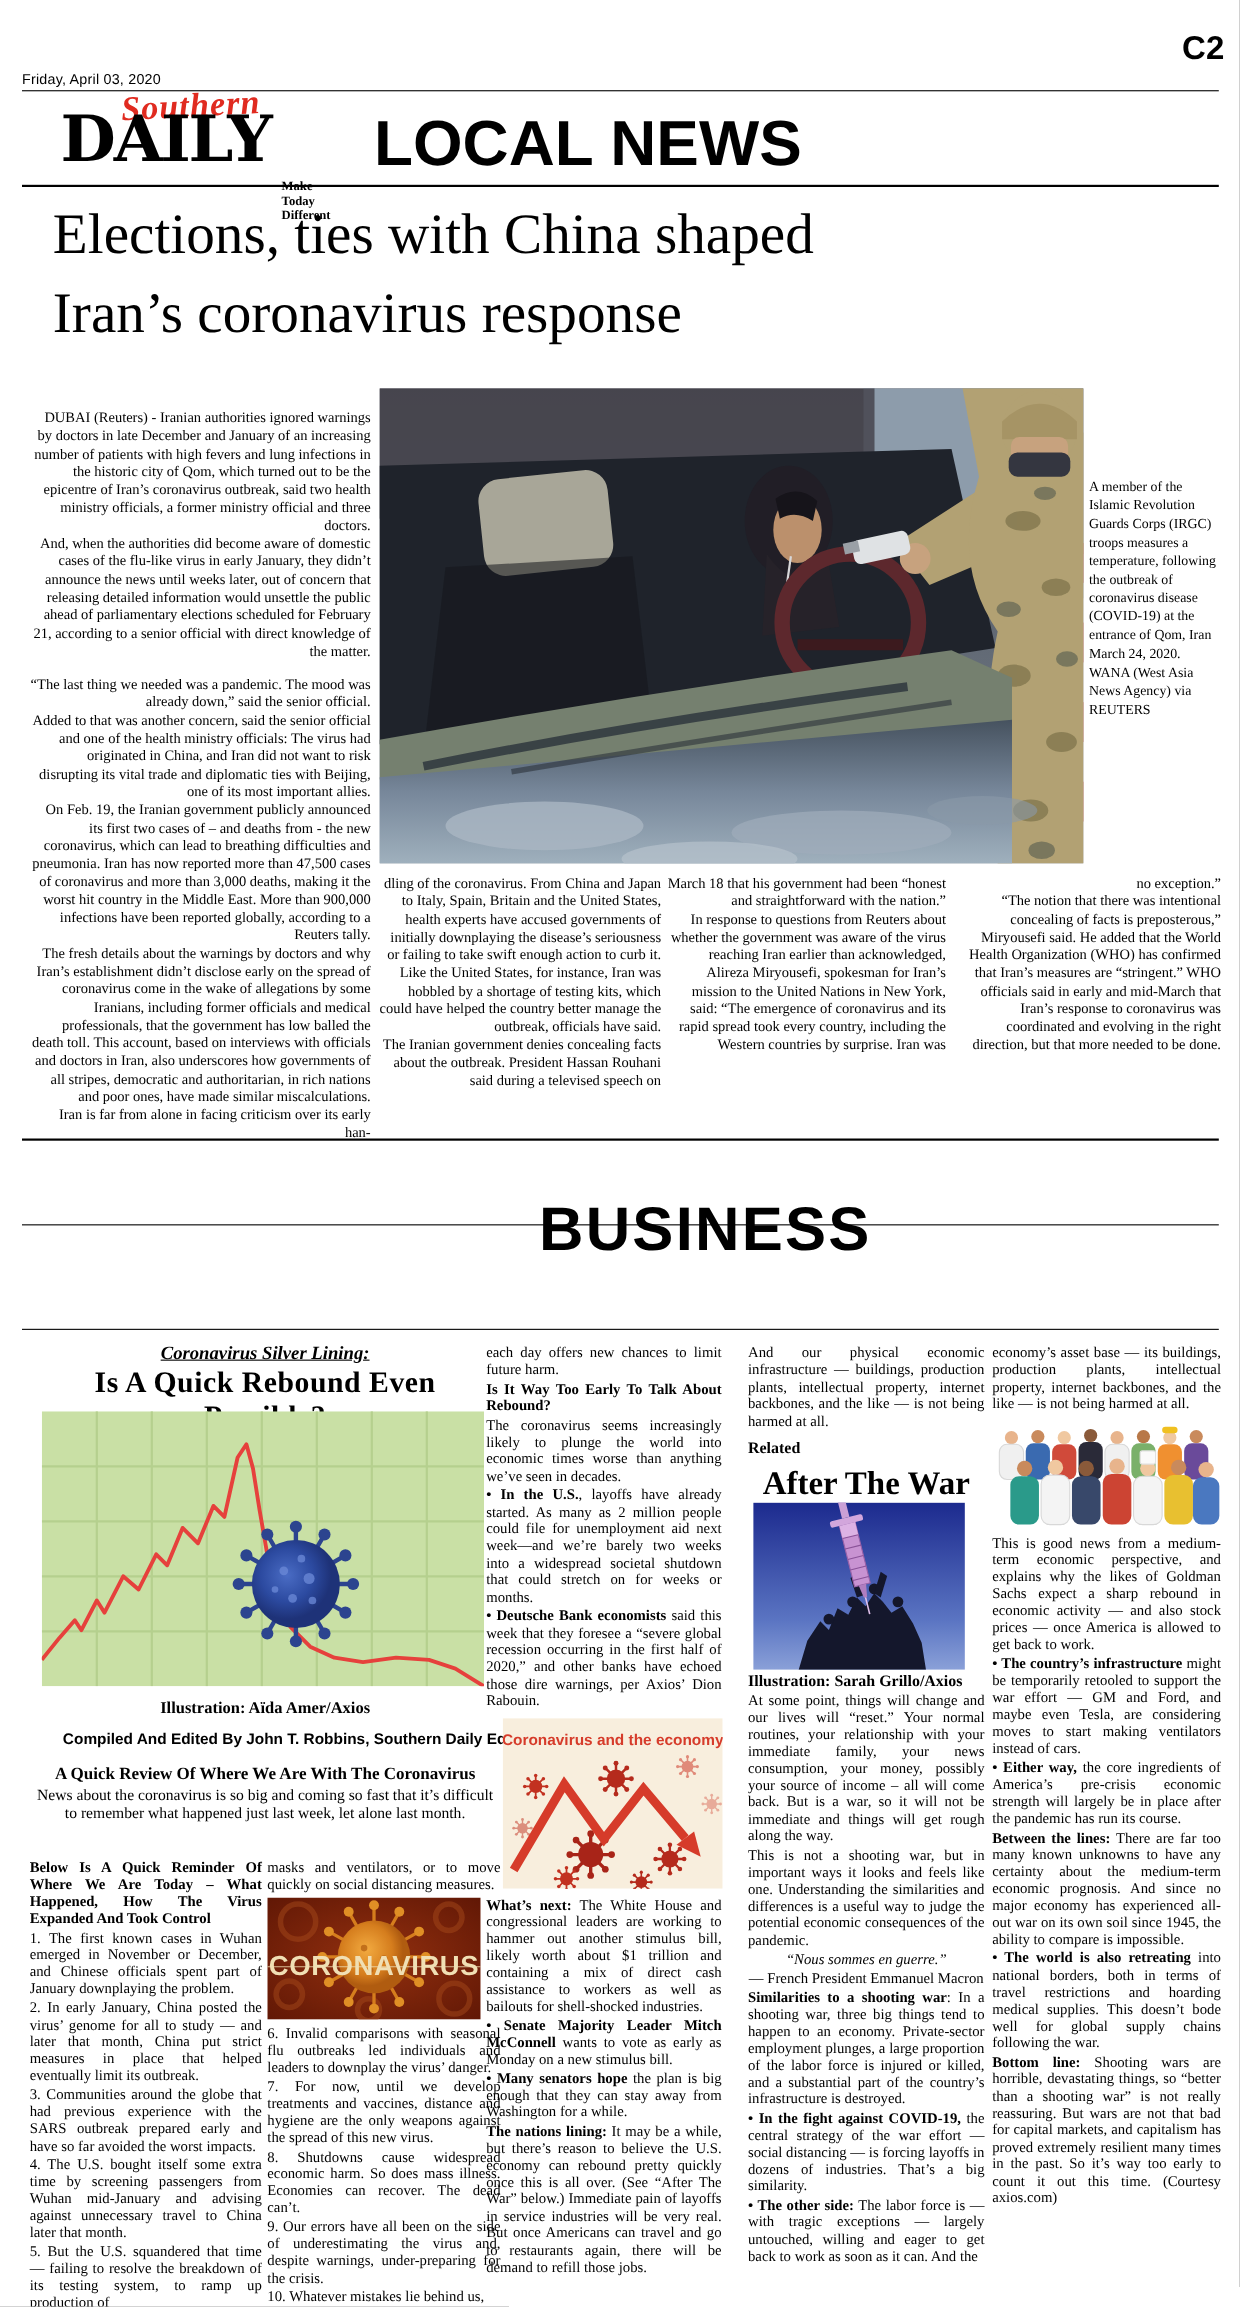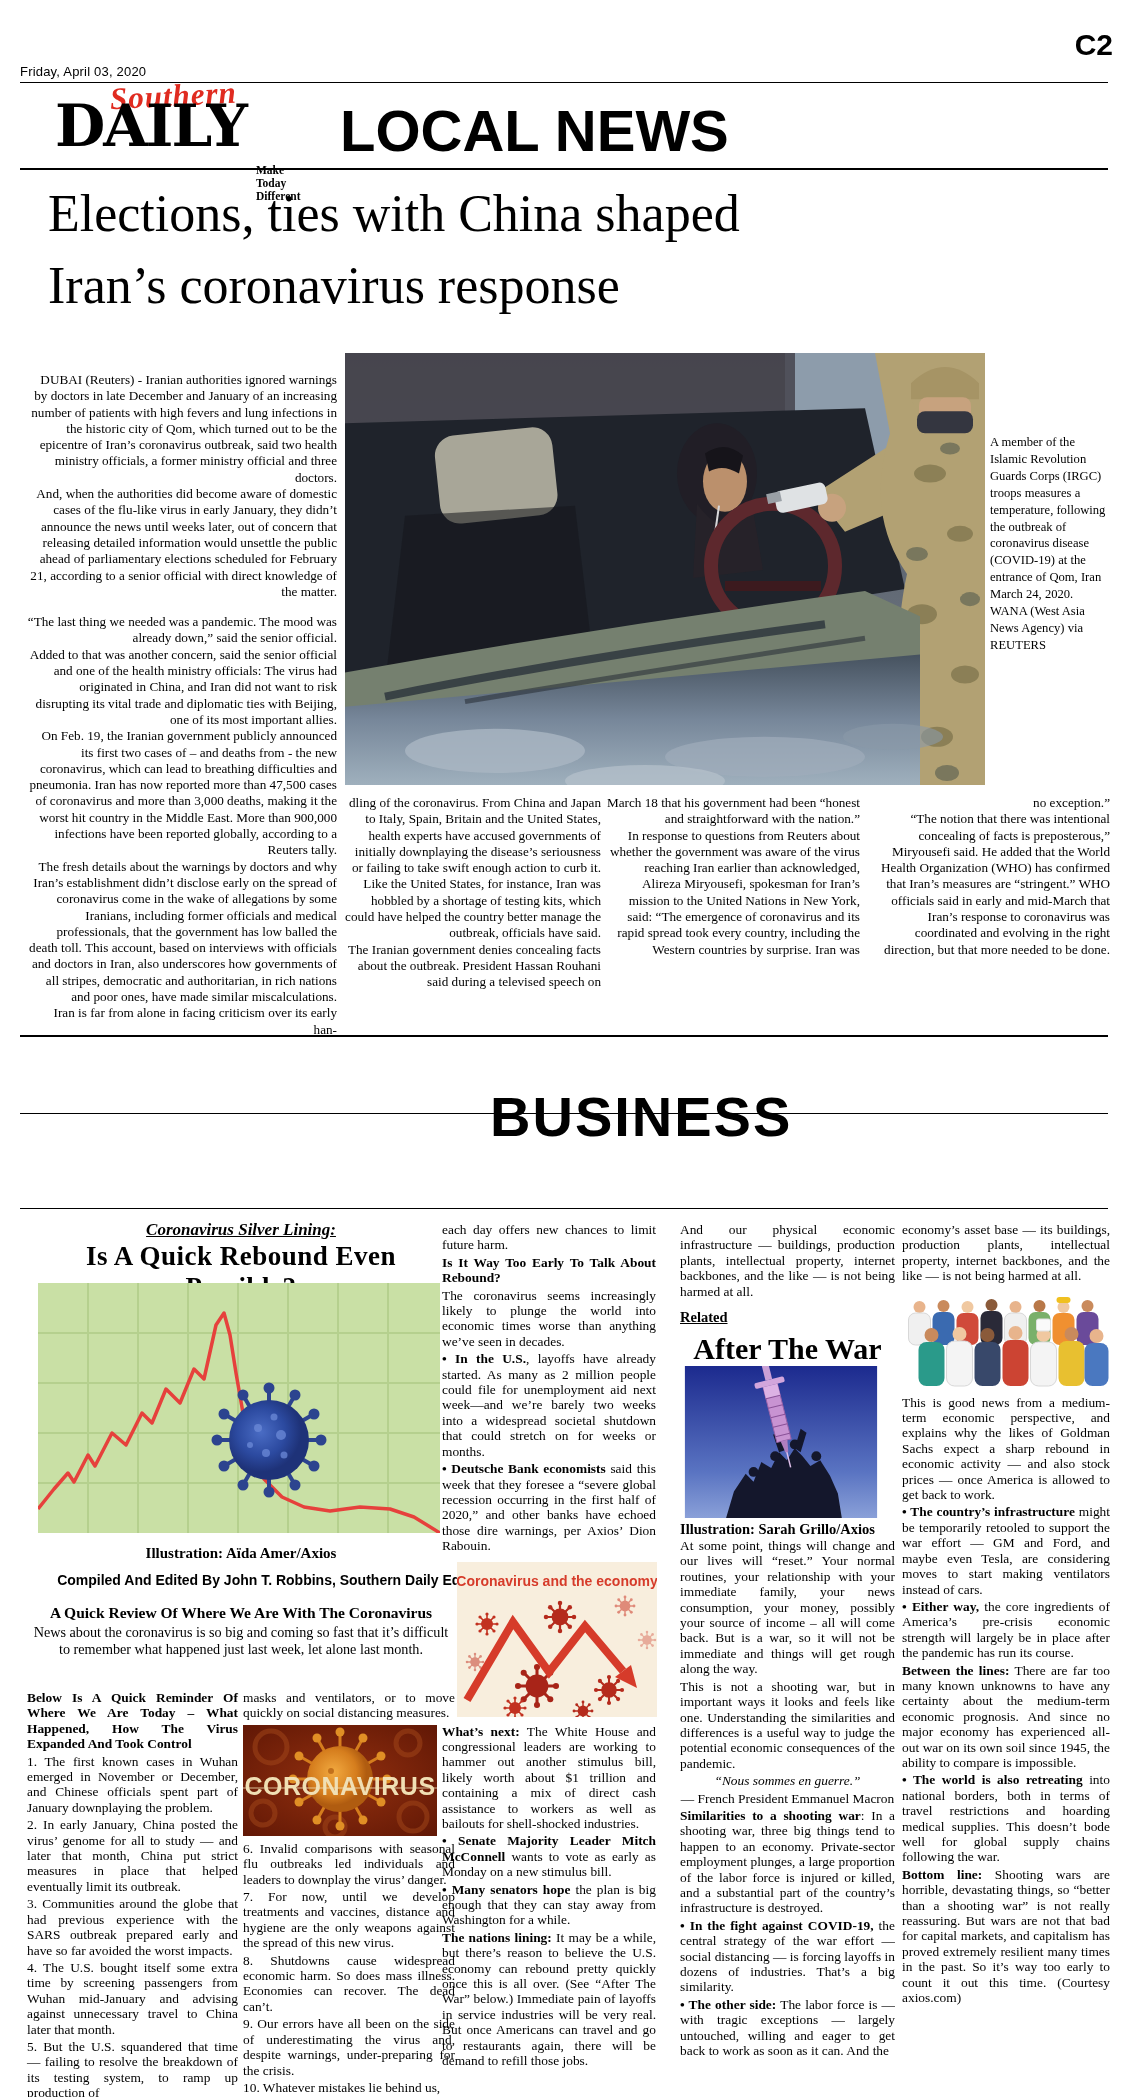--- a/index.html
+++ b/index.html
@@ -19,21 +19,21 @@
   .news p{font:13.2px/16.3px "Liberation Serif",serif;margin:0;text-align:right;}
   .caption p, .caption{font:12.6px/16.9px "Liberation Serif",serif;}
   
   .biz p{font:13.4px/15.4px "Liberation Serif",serif;margin:0 0 2px;text-align:justify;}
   .kicker{font:700 italic 17px "Liberation Serif",serif;text-decoration:underline;text-align:center;}
   .biz-headline{font:700 27px "Liberation Serif",serif;text-align:center;letter-spacing:.5px;}
   .credit{font:700 15px "Liberation Serif",serif;text-align:center;}
   .byline{font:700 14px "Liberation Sans",sans-serif;text-align:center;margin-left:29px;}
   .review-title{font:700 15.5px "Liberation Serif",serif;text-align:center;}
   .review-text{font:14.2px/17px "Liberation Serif",serif;text-align:center;}
-  .related{font:700 14.5px "Liberation Serif",serif;text-decoration:underline;margin:10px 0 2px;}
+  .related{font:700 14.5px "Liberation Serif",serif;margin:10px 0 2px;}
   .war-headline{font:700 30px/34px "Liberation Serif",serif;text-align:center;margin:6px 0 0;}
   figure{margin:0;}
   .fig{display:block;}
 </style>
 </head>
 <body>
 
 <div class="page">
 
   <div class="abs dateline" style="left:20px;top:64px;">Friday, April 03, 2020</div>

